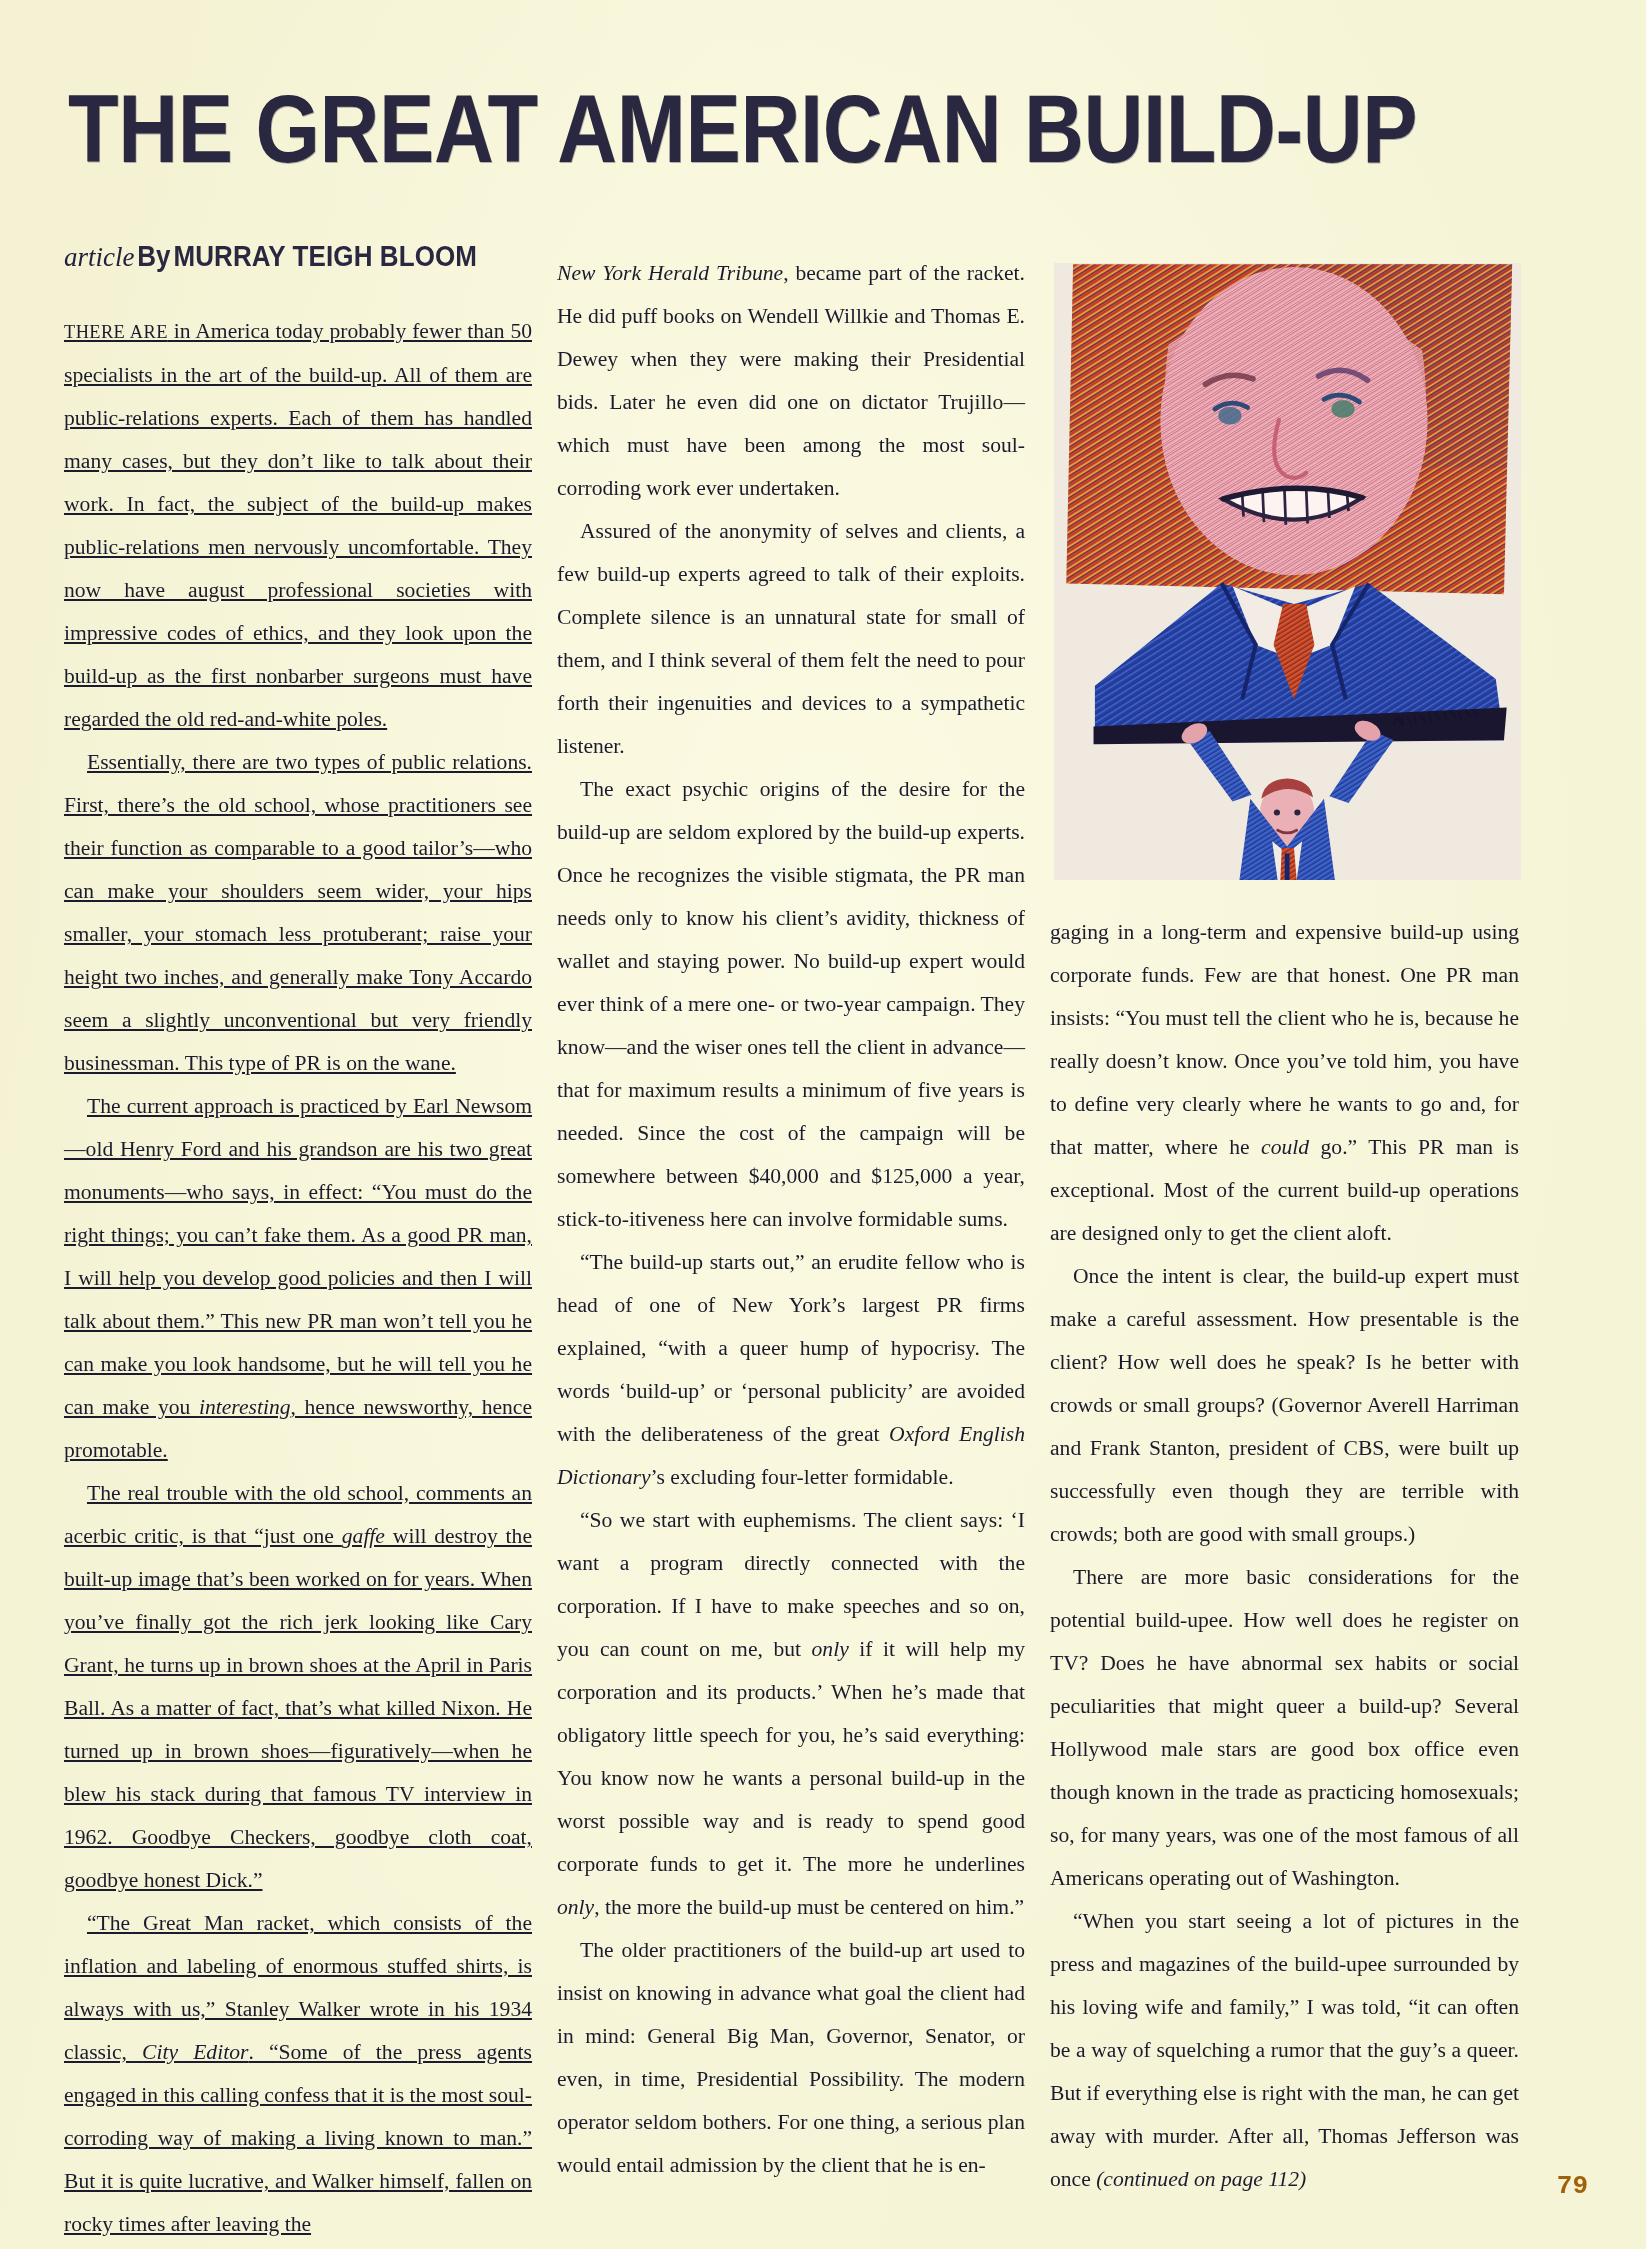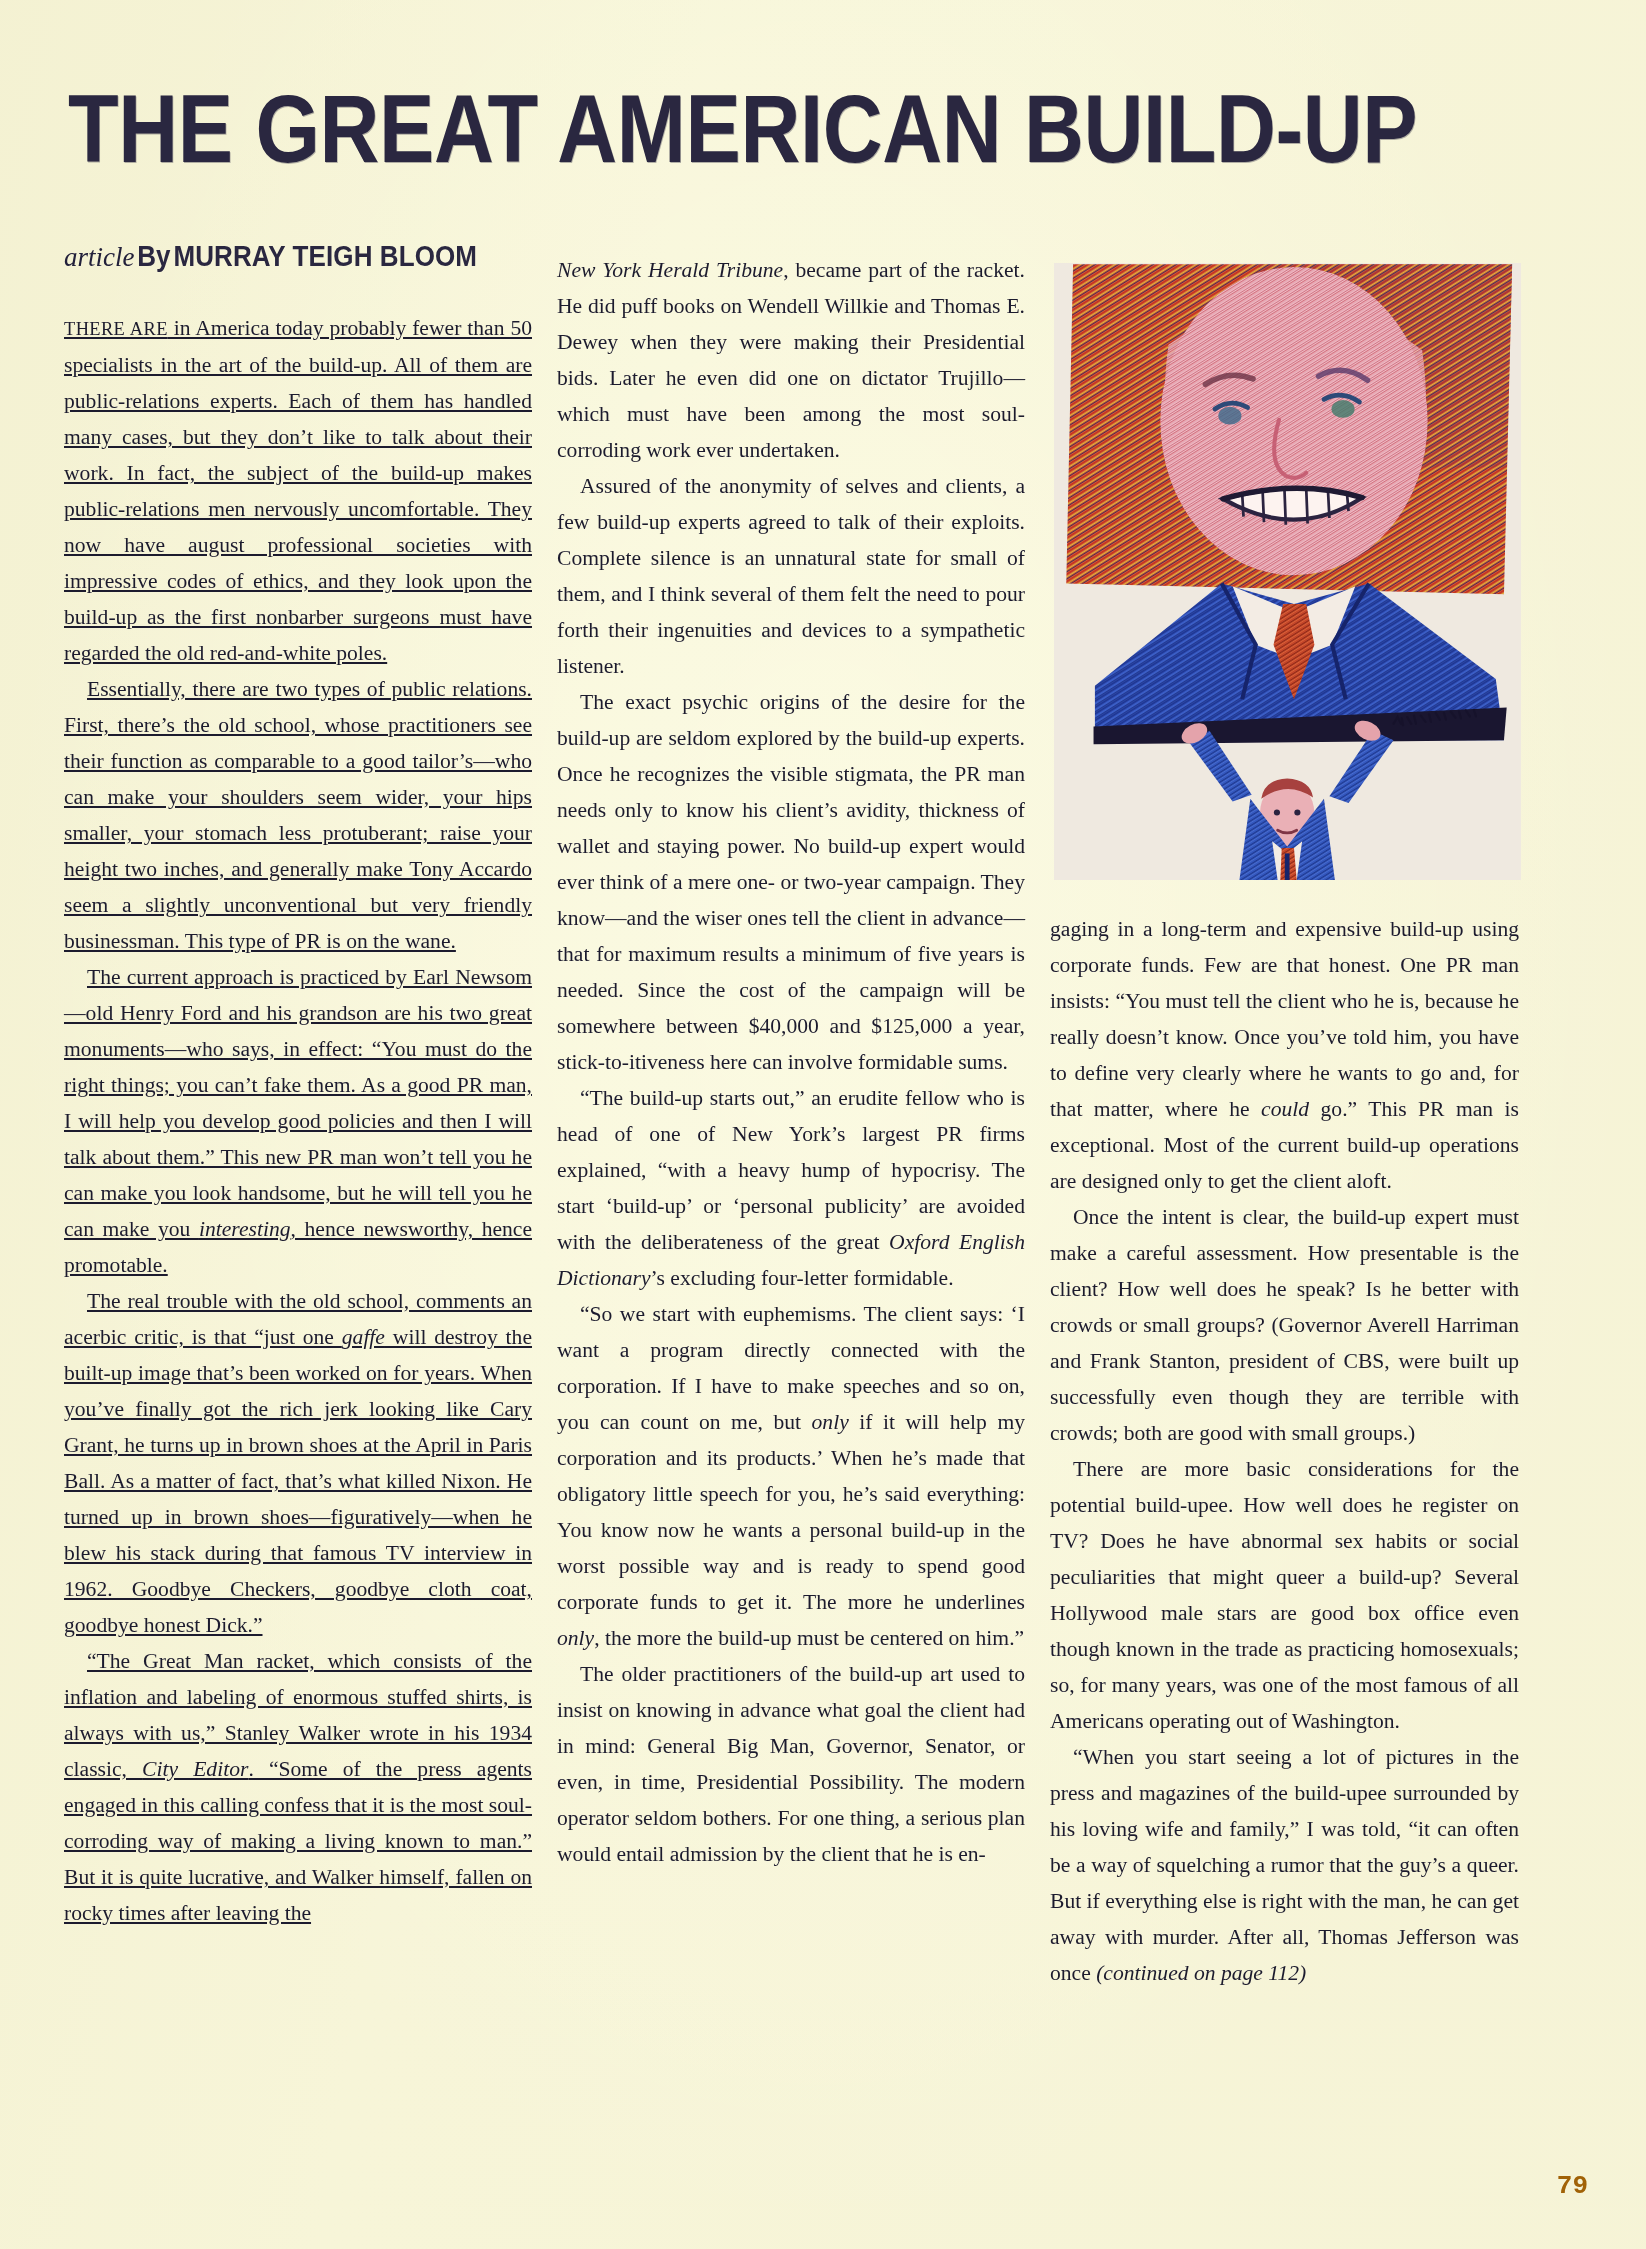--- a/index.html
+++ b/index.html
@@ -68,21 +68,21 @@
     color:#2a2740;
     transform:scaleY(1.12);
     display:inline-block;
     transform-origin:left bottom;
   }
 
   
   .col{
     position:absolute;
     font-size:21.6px;
-    line-height:36px;
+    line-height:43px;
     text-align:justify;
     text-justify:inter-word;
     color:#1c1b2e;
     hyphens:none;
   }
   .col p{margin:0;text-indent:23px;}
   .col p.first{text-indent:0;}
   .col p.first .smallcaps{
     font-variant:normal;
     font-size:18.4px;
@@ -135,21 +135,21 @@
     <p><span>Essentially, there are two types of public relations. First, there’s the old school, whose practitioners see their function as comparable to a good tailor’s—who can make your shoulders seem wider, your hips smaller, your stomach less protuberant; raise your height two inches, and generally make Tony Accardo seem a slightly unconventional but very friendly businessman. This type of PR is on the wane.</span></p>
     <p><span>The current approach is practiced by Earl Newsom—old Henry Ford and his grandson are his two great monuments—who says, in effect: “You must do the right things; you can’t fake them. As a good PR man, I will help you develop good policies and then I will talk about them.” This new PR man won’t tell you he can make you look handsome, but he will tell you he can make you </span><i>interesting</i><span>, hence newsworthy, hence promotable.</span></p>
     <p><span>The real trouble with the old school, comments an acerbic critic, is that “just one </span><i>gaffe</i><span> will destroy the built-up image that’s been worked on for years. When you’ve finally got the rich jerk looking like Cary Grant, he turns up in brown shoes at the April in Paris Ball. As a matter of fact, that’s what killed Nixon. He turned up in brown shoes—figuratively—when he blew his stack during that famous TV interview in 1962. Goodbye Checkers, goodbye cloth coat, goodbye honest Dick.”</span></p>
     <p><span>“The Great Man racket, which consists of the inflation and labeling of enormous stuffed shirts, is always with us,” Stanley Walker wrote in his 1934 classic, </span><i>City Editor</i><span>. “Some of the press agents engaged in this calling confess that it is the most soul-corroding way of making a living known to man.” But it is quite lucrative, and Walker himself, fallen on rocky times after leaving the</span></p>
   </div>
 
   <div class="col" id="col2">
     <p class="first"><i>New York Herald Tribune</i><span>, became part of the racket. He did puff books on Wendell Willkie and Thomas E. Dewey when they were making their Presidential bids. Later he even did one on dictator Trujillo—which must have been among the most soul-corroding work ever undertaken.</span></p>
     <p><span>Assured of the anonymity of selves and clients, a few build-up experts agreed to talk of their exploits. Complete silence is an unnatural state for small of them, and I think several of them felt the need to pour forth their ingenuities and devices to a sympathetic listener.</span></p>
     <p><span>The exact psychic origins of the desire for the build-up are seldom explored by the build-up experts. Once he recognizes the visible stigmata, the PR man needs only to know his client’s avidity, thickness of wallet and staying power. No build-up expert would ever think of a mere one- or two-year campaign. They know—and the wiser ones tell the client in advance—that for maximum results a minimum of five years is needed. Since the cost of the campaign will be somewhere between $40,000 and $125,000 a year, stick-to-itiveness here can involve formidable sums.</span></p>
-    <p><span>“The build-up starts out,” an erudite fellow who is head of one of New York’s largest PR firms explained, “with a heavy hump of hypocrisy. The start ‘build-up’ or ‘personal publicity’ are avoided with the deliberateness of the great </span><i>Oxford English Dictionary</i><span>’s excluding four-letter formidable.</span></p>
+    <p><span>“The build-up starts out,” an erudite fellow who is head of one of New York’s largest PR firms explained, “with a queer hump of hypocrisy. The words ‘build-up’ or ‘personal publicity’ are avoided with the deliberateness of the great </span><i>Oxford English Dictionary</i><span>’s excluding four-letter formidable.</span></p>
     <p><span>“So we start with euphemisms. The client says: ‘I want a program directly connected with the corporation. If I have to make speeches and so on, you can count on me, but </span><i>only</i><span> if it will help my corporation and its products.’ When he’s made that obligatory little speech for you, he’s said everything: You know now he wants a personal build-up in the worst possible way and is ready to spend good corporate funds to get it. The more he underlines </span><i>only</i><span>, the more the build-up must be centered on him.”</span></p>
     <p><span>The older practitioners of the build-up art used to insist on knowing in advance what goal the client had in mind: General Big Man, Governor, Senator, or even, in time, Presidential Possibility. The modern operator seldom bothers. For one thing, a serious plan would entail admission by the client that he is en-</span></p>
   </div>
 
   <div class="col" id="col3">
     <p class="first"><span>gaging in a long-term and expensive build-up using corporate funds. Few are that honest. One PR man insists: “You must tell the client who he is, because he really doesn’t know. Once you’ve told him, you have to define very clearly where he wants to go and, for that matter, where he </span><i>could</i><span> go.” This PR man is exceptional. Most of the current build-up operations are designed only to get the client aloft.</span></p>
     <p><span>Once the intent is clear, the build-up expert must make a careful assessment. How presentable is the client? How well does he speak? Is he better with crowds or small groups? (Governor Averell Harriman and Frank Stanton, president of CBS, were built up successfully even though they are terrible with crowds; both are good with small groups.)</span></p>
     <p><span>There are more basic considerations for the potential build-upee. How well does he register on TV? Does he have abnormal sex habits or social peculiarities that might queer a build-up? Several Hollywood male stars are good box office even though known in the trade as practicing homosexuals; so, for many years, was one of the most famous of all Americans operating out of Washington.</span></p>
     <p><span>“When you start seeing a lot of pictures in the press and magazines of the build-upee surrounded by his loving wife and family,” I was told, “it can often be a way of squelching a rumor that the guy’s a queer. But if everything else is right with the man, he can get away with murder. After all, Thomas Jefferson was once</span> <span class="contpage">(continued on page 112)</span></p>
   </div>

